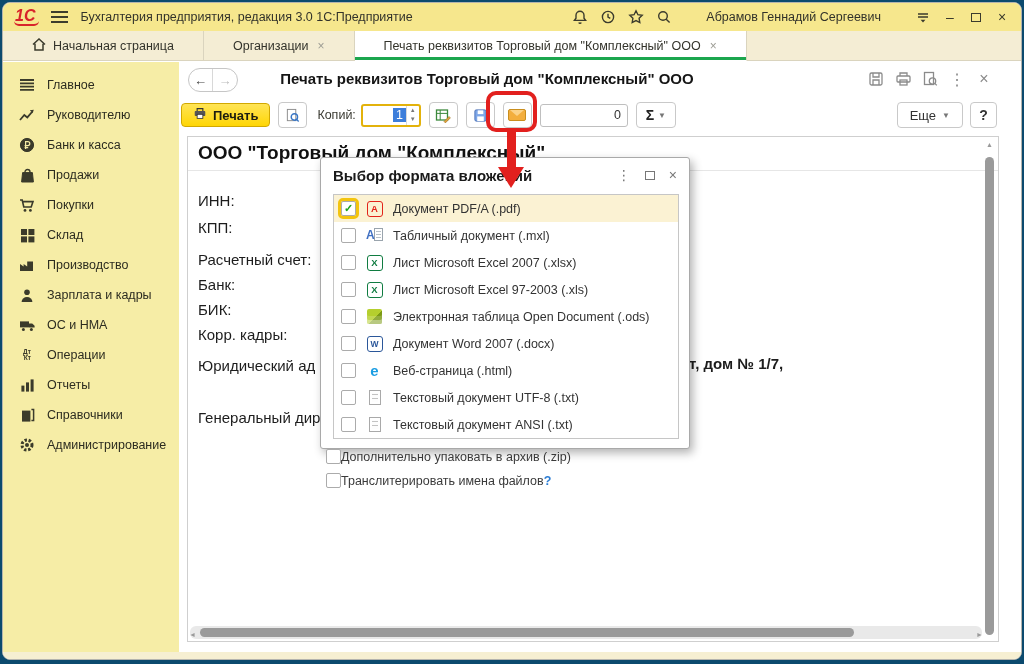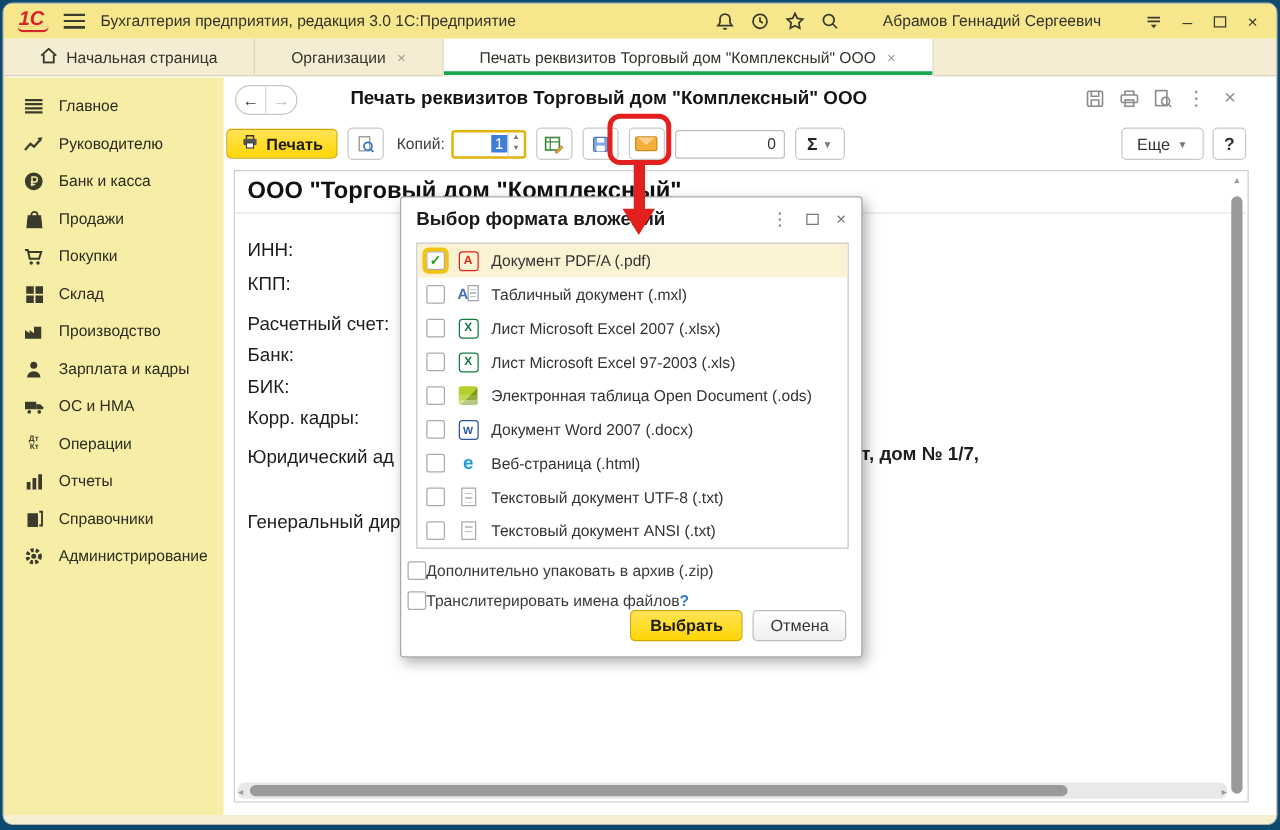--- a/index.html
+++ b/index.html
@@ -86,21 +86,21 @@
   .fld { position:absolute; left:10px; font-size:15px; color:#1d1d1d; white-space:nowrap; }
   .fld.bold { font-weight:bold; }
   .vscroll { position:absolute; top:2px; right:2px; bottom:16px; width:13px; }
   .vscroll .arr { position:absolute; left:0; right:0; text-align:center; font-size:7px; color:#9a9a9a; }
   .vthumb { position:absolute; left:2px; width:9px; top:18px; height:478px; background:#9a9a9a; border-radius:5px; }
   .hscroll { position:absolute; left:2px; right:16px; bottom:2px; height:13px; background:#e9e9e9; border-radius:6px; }
   .hthumb { position:absolute; top:2px; height:9px; left:10px; right:128px; background:#9a9a9a; border-radius:5px; }
   .harr { position:absolute; bottom:2px; font-size:7px; color:#9a9a9a; }
 
   
-  .dialog { position:absolute; left:320px; top:157px; width:370px; height:369px; background:#fff;
+  .dialog { position:absolute; left:320px; top:157px; width:370px; height:292px; background:#fff;
             border:1px solid #a9a9a9; border-radius:3px; box-shadow:3px 4px 10px rgba(0,0,0,.3); z-index:30; }
   .dlghead { height:34px; display:flex; align-items:center; padding:0 12px; }
   .dlgtitle { font-size:15px; font-weight:bold; color:#1a1a1a; flex:1; }
   .dlghead .hic { color:#777; font-size:14px; margin-left:14px; display:flex; align-items:center; }
   .listbox { position:absolute; left:12px; top:36px; width:346px; height:245px; border:1px solid #c6c6c6; overflow:hidden; }
   .frow { height:27px; display:flex; align-items:center; padding:0 7px; gap:10px; font-size:12.5px; color:#333; }
   .frow.sel { background:#FBF2D3; }
   .chk { width:15px; height:15px; border:1px solid #ababab; border-radius:2px; background:#fff; flex:none;
          display:flex; align-items:center; justify-content:center; font-size:11px; font-weight:bold; color:#1FA11F; }
   .frow.sel .chk { outline:3px solid #F3C40F; }
@@ -518,22 +518,18 @@
     <div class="optrow" style="top:291px">
       <span class="chk"></span>
       <span>Дополнительно упаковать в архив (.zip)</span>
     </div>
     <div class="optrow" style="top:315px">
       <span class="chk"></span>
       <span>Транслитерировать имена файлов</span>
       <span class="qmark">?</span>
     </div>
 
-    <div class="dlgbtns">
-      <button class="btn-def">Выбрать</button>
-      <button class="btn-plain">Отмена</button>
-    </div>
   </div>
 
   <div class="ann-rect"></div>
   <div class="ann-stem"></div>
   <div class="ann-head"></div>
 </div>
 
 </body></html>

